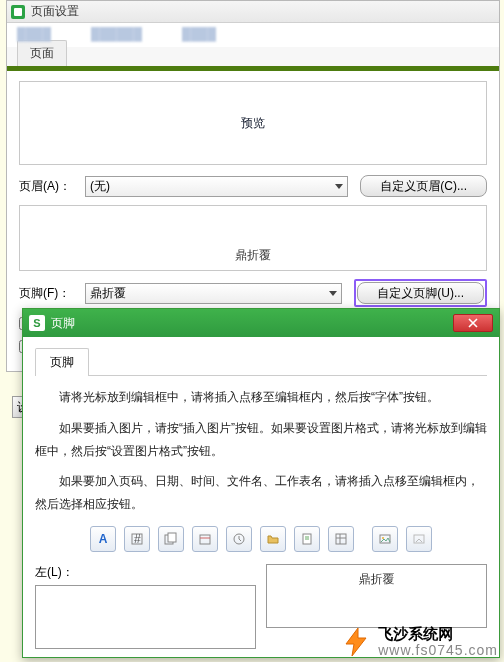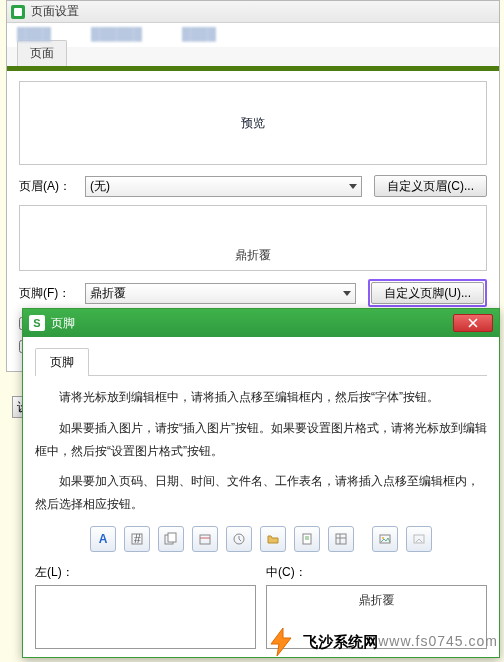--- a/index.html
+++ b/index.html
@@ -13,21 +13,21 @@
 .blur-row span{color:#b8c8e0;filter:blur(1.2px)}
 .tabstrip{height:24px;display:flex;align-items:flex-end;padding:0 10px;border-bottom:5px solid #4d7c0f;background:#f7f7f7;gap:12px;margin-top:2px}
 .tab{padding:4px 12px;border:1px solid #ccc;border-bottom:none;background:#f0f0f0;color:#333;cursor:pointer;border-radius:2px 2px 0 0}
 .tab.active{background:#fff;position:relative;top:1px}
 .tabbody{padding:10px 12px;background:#fff}
 .preview-box{border:1px solid #c8c8c8;height:84px;display:flex;align-items:center;justify-content:center;color:#0f172a;margin-bottom:10px}
 .row{display:flex;align-items:center;gap:12px;margin-bottom:8px}
 .label{width:54px;white-space:nowrap}
 .combo{flex:1;height:21px;border:1px solid #a0a0a0;background:linear-gradient(#fff,#eee);display:flex;align-items:center;padding:0 4px;position:relative}
 .combo::after{content:"";position:absolute;right:4px;top:7px;border-left:4px solid transparent;border-right:4px solid transparent;border-top:5px solid #444}
-.btn{height:22px;border:1px solid #a0a0a0;background:linear-gradient(#fdfdfd,#e3e3e3);padding:0 12px;display:flex;align-items:center;white-space:nowrap;cursor:pointer;border-radius:2px}
+.btn{height:22px;border:1px solid #a0a0a0;background:linear-gradient(#fdfdfd,#e3e3e3);padding:0 19px;display:flex;align-items:center;white-space:nowrap;cursor:pointer;border-radius:8px}
 .content-box{border:1px solid #c8c8c8;height:66px;display:flex;align-items:flex-end;justify-content:center;color:#333;padding-bottom:6px;margin-bottom:8px}
 .red-ring{border:2px solid #8b5cf6;padding:1px;border-radius:2px}
 .checkrow{display:flex;align-items:center;gap:4px;margin-bottom:6px}
 .checkrow input{width:13px;height:13px}
 .inner-window{position:absolute;left:22px;top:308px;width:478px;height:350px;background:#fff;border:1px solid #3a9a3a;box-shadow:0 3px 10px rgba(0,0,0,.3)}
 .inner-titlebar{height:28px;background:linear-gradient(#3fb24b,#2f9a3f);display:flex;align-items:center;padding:0 6px;justify-content:space-between}
 .inner-titlebar .left{display:flex;align-items:center;gap:6px;color:#fff}
 .inner-titlebar .icon{width:16px;height:16px;background:#fff;border-radius:2px;display:flex;align-items:center;justify-content:center}
 .inner-titlebar .icon span{color:#2f9a3f;font-weight:bold;font-size:11px}
 .closebtn{width:40px;height:18px;background:linear-gradient(#e66,#c33);border:1px solid #a22;border-radius:2px;display:flex;align-items:center;justify-content:center;cursor:pointer}
@@ -39,21 +39,21 @@
 .toolbar{display:flex;gap:8px;justify-content:center;margin:10px 0 12px}
 .tbtn{width:26px;height:26px;border:1px solid #a8b8d0;background:linear-gradient(#fefefe,#e6ecf4);border-radius:3px;display:flex;align-items:center;justify-content:center;cursor:pointer}
 .tbtn span{font-size:12px}
 .trisec{display:flex;gap:10px}
 .sec{flex:1}
 .sec .lbl{margin-bottom:4px}
 .sec .editbox{height:64px;border:1px solid #999;background:#fff;display:flex;align-items:flex-start;justify-content:center;padding-top:6px;color:#333}
 .partial-btn{position:absolute;left:12px;top:396px;height:22px;width:18px;border:1px solid #a0a0a0;background:linear-gradient(#fdfdfd,#e3e3e3);display:flex;align-items:center;padding-left:4px;border-right:none;overflow:hidden}
 .watermark{position:absolute;right:6px;bottom:4px;display:flex;align-items:center;gap:6px}
 .watermark .logo{width:32px;height:32px;position:relative}
-.watermark .txt{display:flex;flex-direction:row;line-height:1.1}
+.watermark .txt{display:flex;flex-direction:column;line-height:1.1}
 .watermark .txt .cn{font-size:15px;font-weight:bold}
 .watermark .txt .url{font-size:14px;color:#888;letter-spacing:1px}
 </style>
 </head>
 <body>
 
 <div class="back-window">
   <div class="back-titlebar">
     <div class="icon">
       <svg viewBox="0 0 10 10">
@@ -193,21 +193,20 @@
             <path d="M4 10 L7 7 L10 10" fill="none" stroke="#bbb"></path>
           </svg>
         </div>
     </div>
     <div class="trisec">
       <div class="sec">
         <div class="lbl">左(L)：</div>
         <div class="editbox"></div>
       </div>
       <div class="sec">
-        <div class="lbl">中(C)：</div>
         <div class="editbox">
           <span>鼎折覆</span>
         </div>
       </div>
     </div>
   </div>
 </div>
 
 <div class="watermark">
   <div class="logo">

